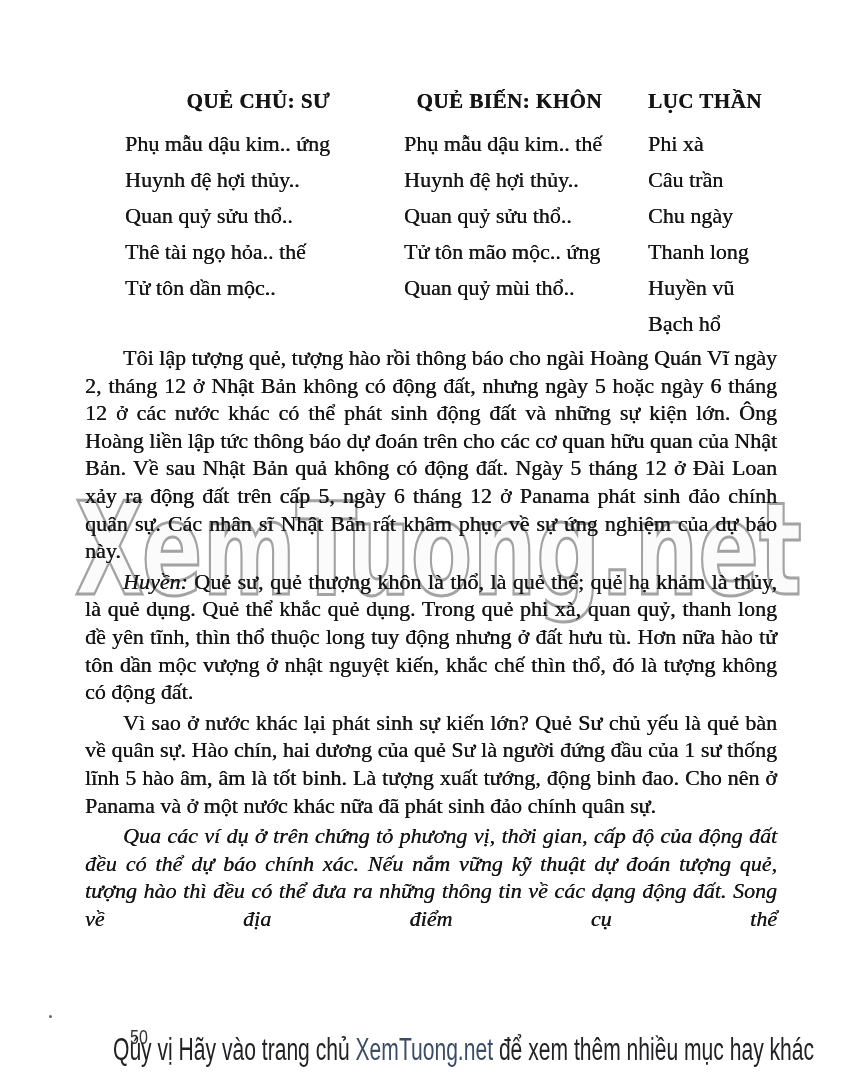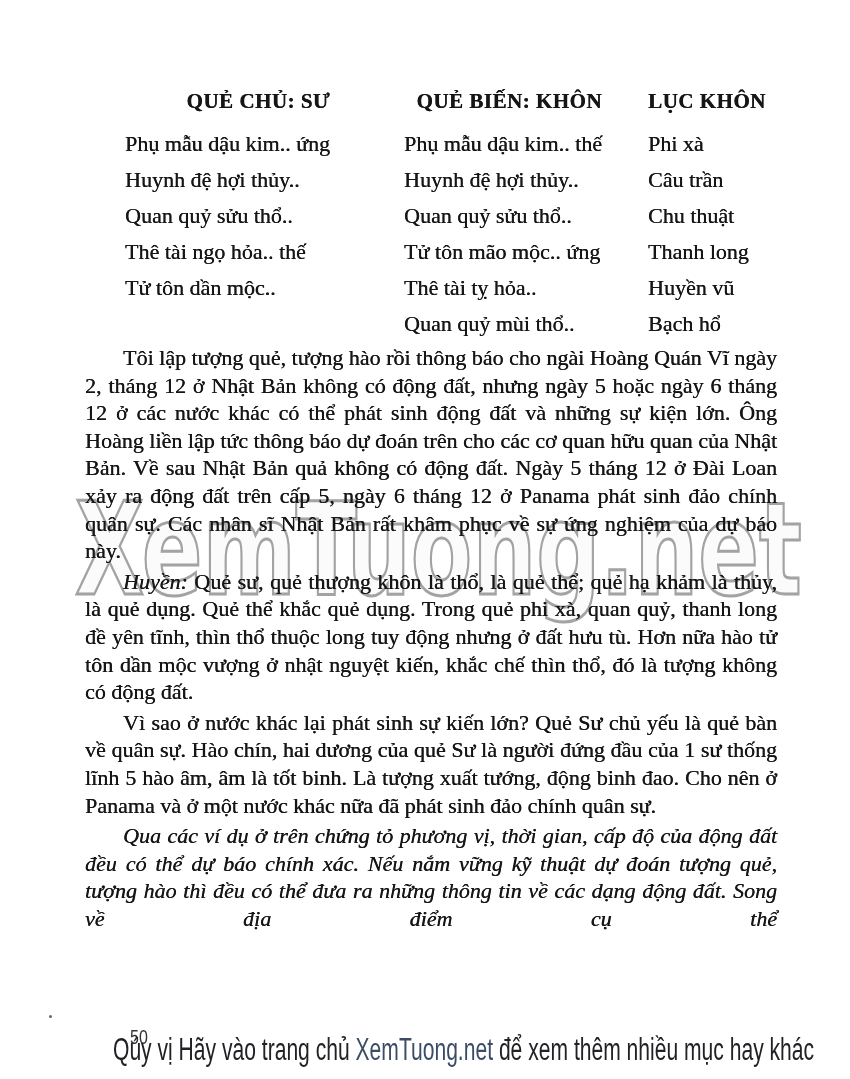--- a/index.html
+++ b/index.html
@@ -90,28 +90,27 @@
       <div class="hex-cell">Quan quỷ sửu thổ..</div>
       <div class="hex-cell">Thê tài ngọ hỏa.. thế</div>
       <div class="hex-cell">Tử tôn dần mộc..</div>
     </div>
     <div class="hex-col c2">
       <div class="hex-header">QUẺ BIẾN: KHÔN</div>
       <div class="hex-cell">Phụ mẫu dậu kim.. thế</div>
       <div class="hex-cell">Huynh đệ hợi thủy..</div>
       <div class="hex-cell">Quan quỷ sửu thổ..</div>
       <div class="hex-cell">Tử tôn mão mộc.. ứng</div>
-      <div class="hex-cell">Thê tài tỵ hỏa..</div>
       <div class="hex-cell">Quan quỷ mùi thổ..</div>
     </div>
     <div class="hex-col c3">
-      <div class="hex-header">LỤC KHÔN</div>
+      <div class="hex-header">LỤC THẦN</div>
       <div class="hex-cell">Phi xà</div>
       <div class="hex-cell">Câu trần</div>
-      <div class="hex-cell">Chu thuật</div>
+      <div class="hex-cell">Chu ngày</div>
       <div class="hex-cell">Thanh long</div>
       <div class="hex-cell">Huyền vũ</div>
       <div class="hex-cell">Bạch hổ</div>
     </div>
   </div>
 
   <div class="content">
     <p>Tôi lập tượng quẻ, tượng hào rồi thông báo cho ngài Hoàng Quán Vĩ ngày 2, tháng 12 ở Nhật Bản không có động đất, nhưng ngày 5 hoặc ngày 6 tháng 12 ở các nước khác có thể phát sinh động đất và những sự kiện lớn. Ông Hoàng liền lập tức thông báo dự đoán trên cho các cơ quan hữu quan của Nhật Bản. Về sau Nhật Bản quả không có động đất. Ngày 5 tháng 12 ở Đài Loan xảy ra động đất trên cấp 5, ngày 6 tháng 12 ở Panama phát sinh đảo chính quân sự. Các nhân sĩ Nhật Bản rất khâm phục về sự ứng nghiệm của dự báo này.</p>
     <p><span class="lead-italic">Huyền:</span><span> Quẻ sư, quẻ thượng khôn là thổ, là quẻ thể; quẻ hạ khảm là thủy, là quẻ dụng. Quẻ thể khắc quẻ dụng. Trong quẻ phi xà, quan quỷ, thanh long đề yên tĩnh, thìn thổ thuộc long tuy động nhưng ở đất hưu tù. Hơn nữa hào tử tôn dần mộc vượng ở nhật nguyệt kiến, khắc chế thìn thổ, đó là tượng không có động đất.</span></p>
     <p>Vì sao ở nước khác lại phát sinh sự kiến lớn? Quẻ Sư chủ yếu là quẻ bàn về quân sự. Hào chín, hai dương của quẻ Sư là người đứng đầu của 1 sư thống lĩnh 5 hào âm, âm là tốt binh. Là tượng xuất tướng, động binh đao. Cho nên ở Panama và ở một nước khác nữa đã phát sinh đảo chính quân sự.</p>

